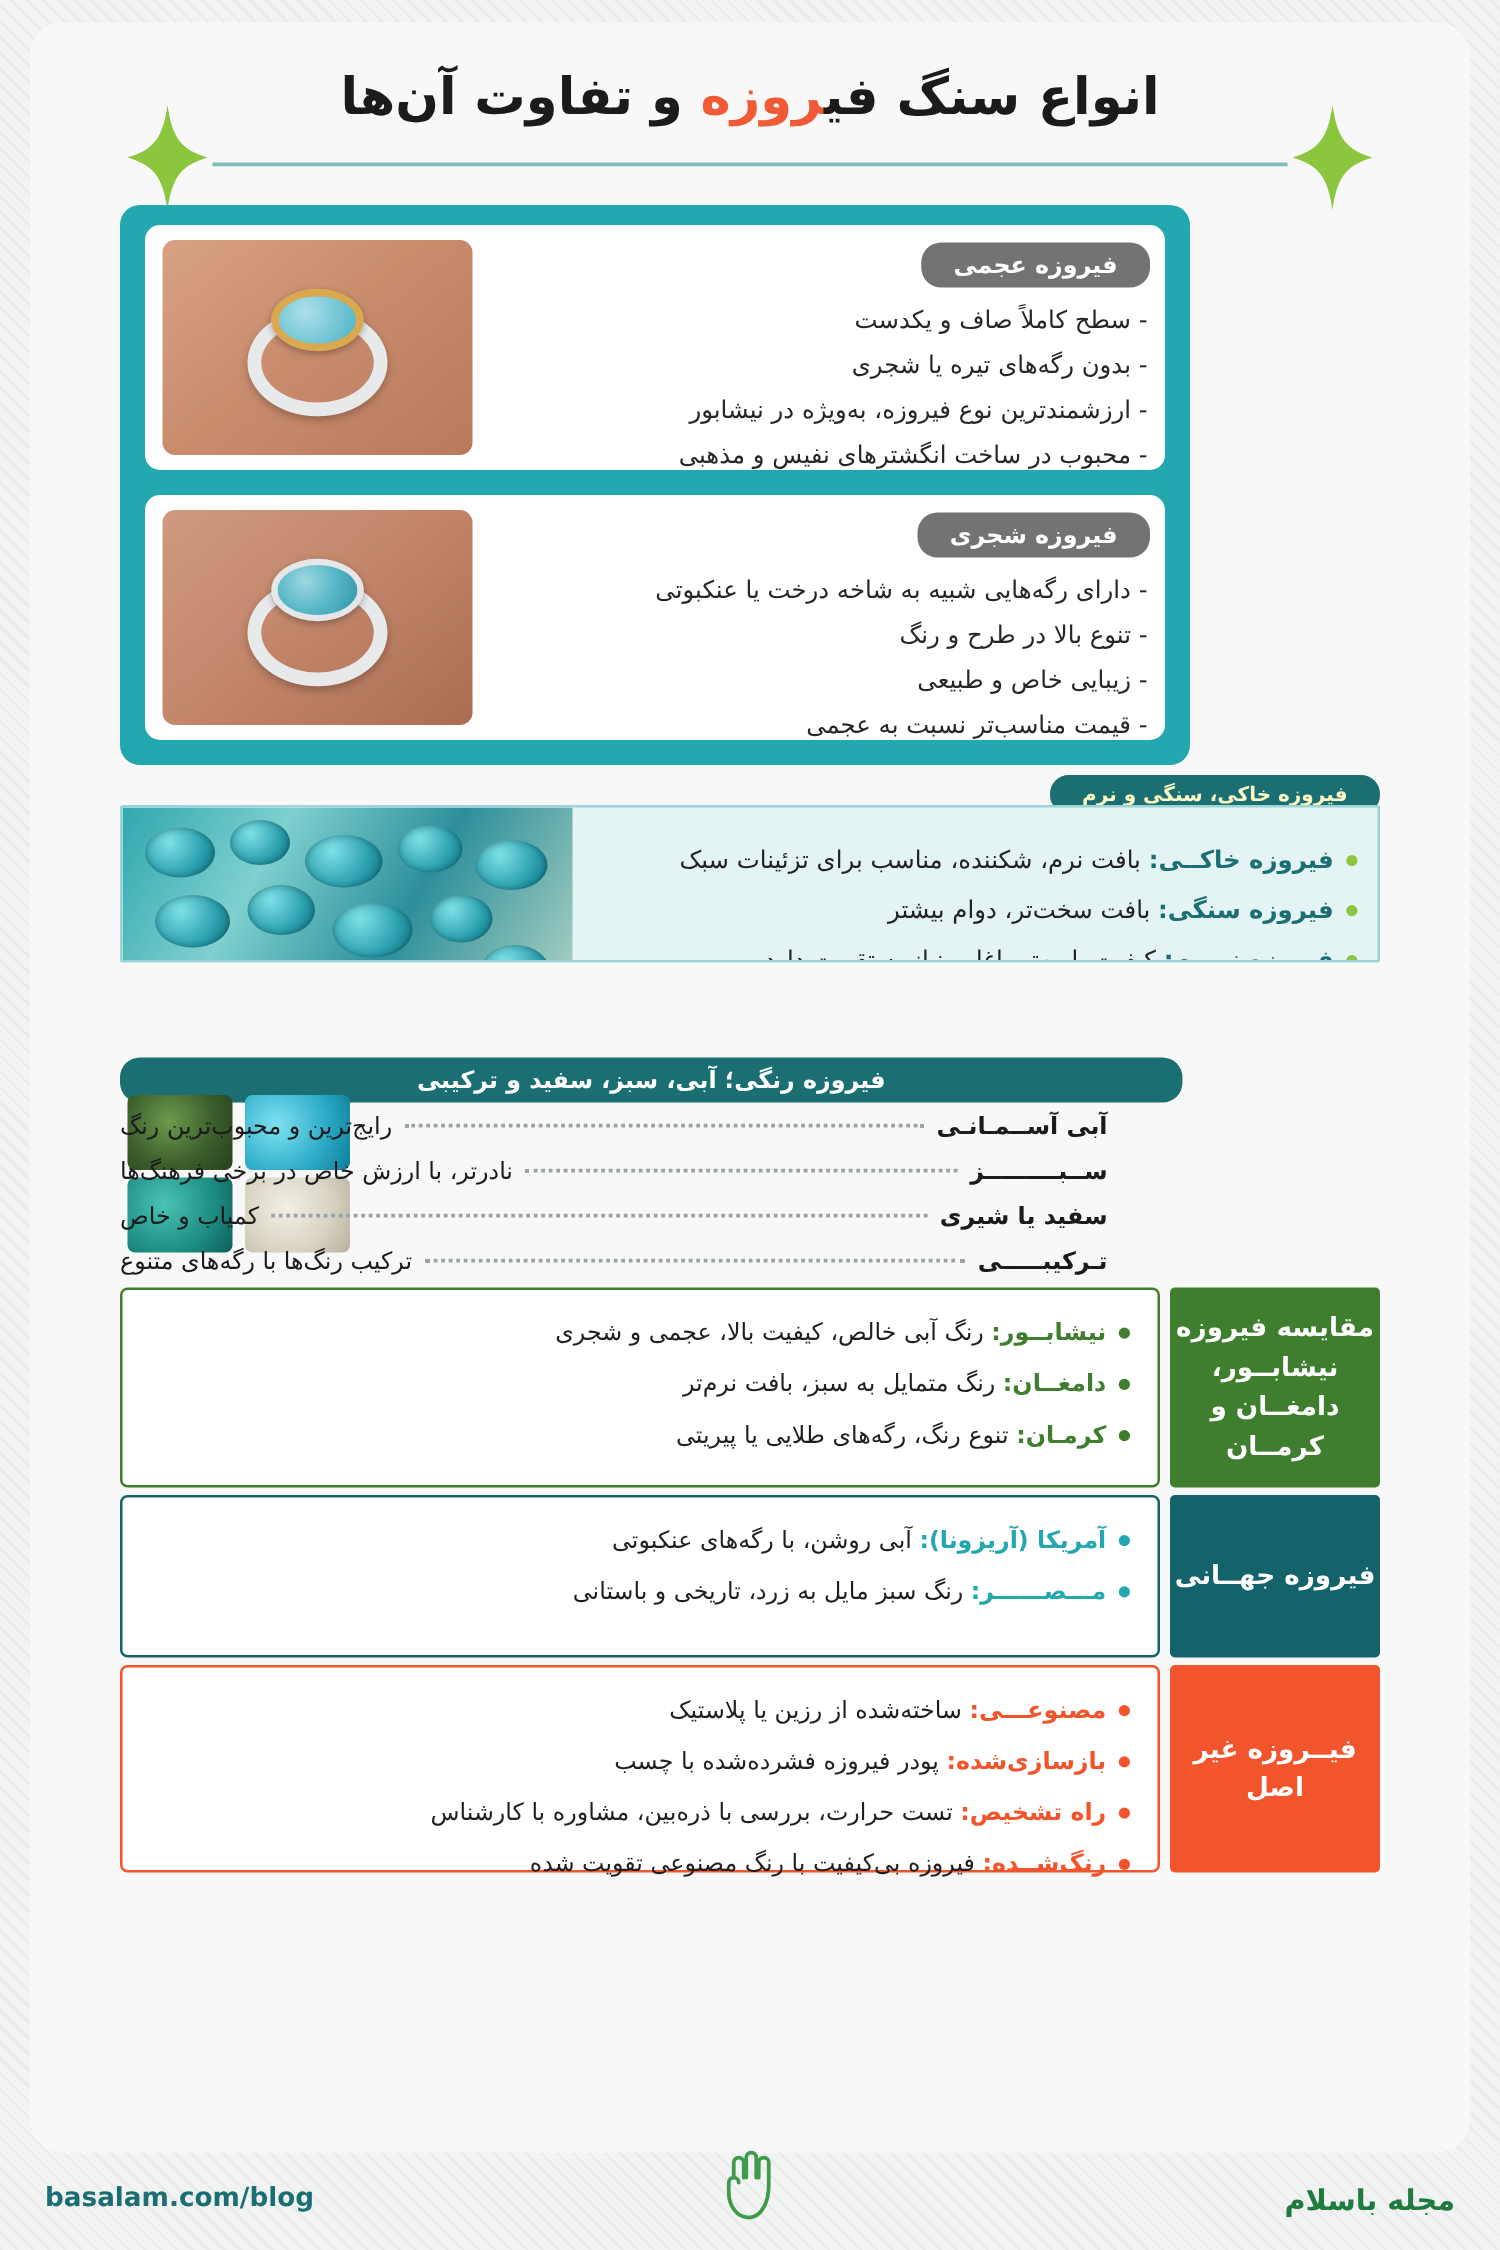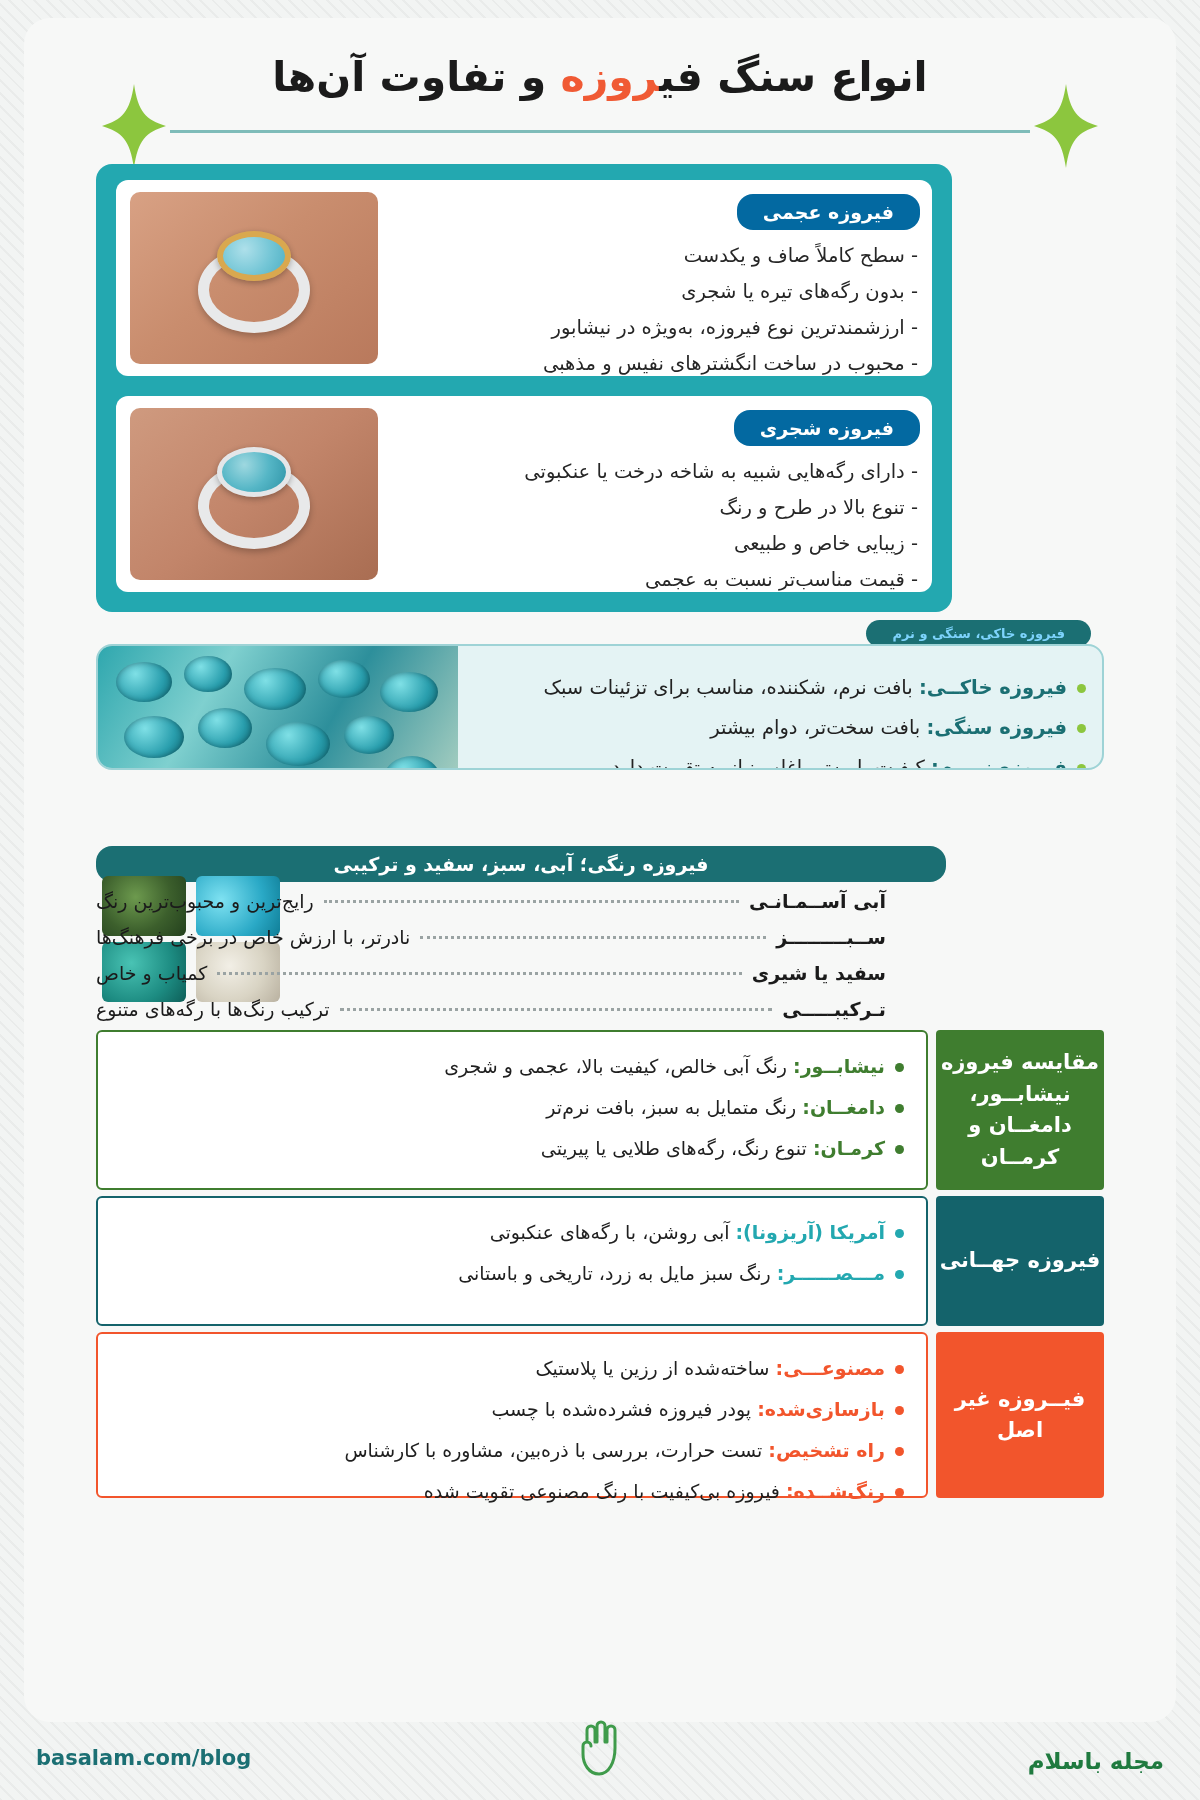--- a/index.html
+++ b/index.html
@@ -100,52 +100,52 @@
     border: 6px solid #d9a84f;
     box-shadow: 0 2px 6px rgba(0,0,0,.3);
   }
   .ring.shajari .stone {
     background: radial-gradient(circle at 35% 32%, #9ed8e0 0%, #55b6c6 50%, #2e93a6 100%);
     border: 5px solid #e4e6e8;
   }
   .card-label {
     position: absolute;
     top: 14px; right: 12px;
-    background: #0369a1;
+    background: #737373;
     color: #ffffff;
     font-size: 19px; font-weight: bold;
     padding: 7px 26px;
     border-radius: 16px;
     direction: rtl;
   }
   .card-list {
     position: absolute;
     top: 58px; right: 14px; left: 278px;
     direction: rtl;
     text-align: right;
     color: #262626;
     font-size: 19.5px;
     line-height: 1.85;
   }
 
   
   .sec2-label {
     position: absolute;
-    right: 109px; top: 620px;
-    background: #1b6f73; color: #7dd3fc;
-    font-size: 13px; font-weight: bold;
+    right: 96px; top: 620px;
+    background: #1b6f73; color: #fef9c3;
+    font-size: 16px; font-weight: bold;
     padding: 6px 26px; border-radius: 15px;
     direction: rtl;
   }
   .sec2-box {
     position: absolute;
     left: 96px; top: 644px; width: 1008px; height: 126px;
     background: #e4f3f4;
     border: 2px solid #9ed3d6;
-    border-radius: 16px;
+    border-radius: 2px;
     overflow: hidden;
     text-decoration: underline;
   }
   .sec2-photo {
     position: absolute; left: 0; top: 0; width: 360px; height: 174px;
     background: linear-gradient(120deg,#2fa7ae 0%, #7fd0cf 30%, #2d8f9b 60%, #b7d7c6 100%);
   }
   .sec2-photo .nug {
     position: absolute; border-radius: 50%;
     background: radial-gradient(circle at 35% 30%, #7fe0e6 0%, #2a9fae 60%, #0d6a76 100%);

